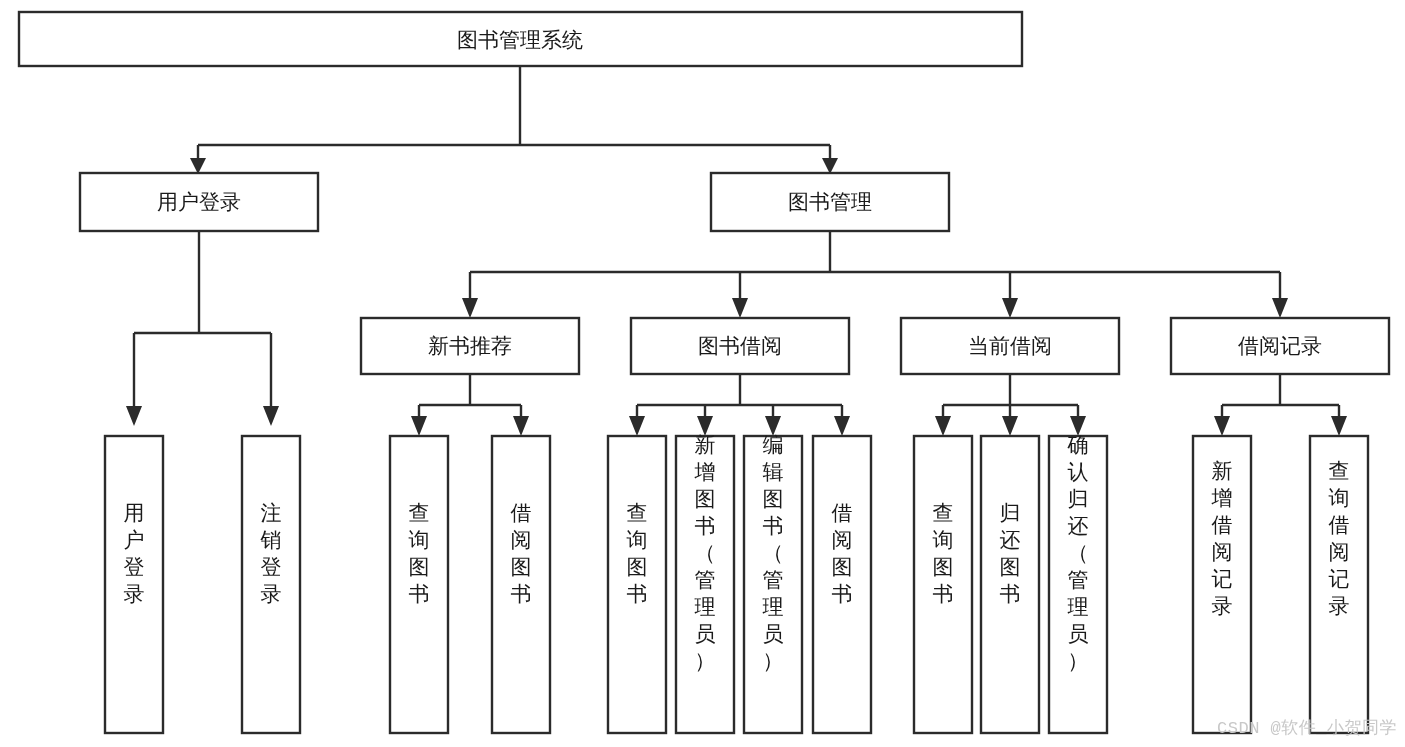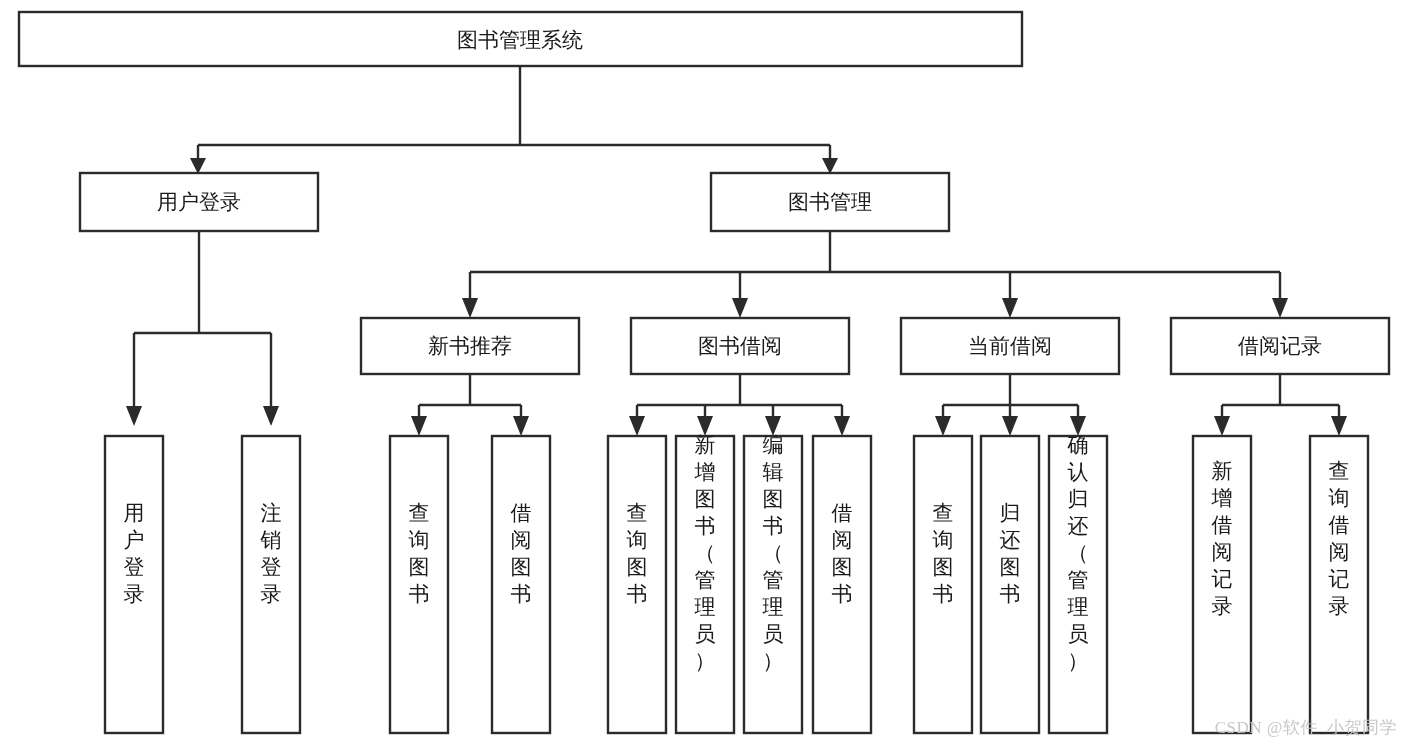--- a/index.html
+++ b/index.html
@@ -55,21 +55,21 @@
     fill: #1a1a1a;
     font-family: "Liberation Sans", "DejaVu Sans", sans-serif;
     font-size: 21px;
     text-anchor: middle;
     white-space: pre;
   }
   .watermark {
     position: absolute;
     right: 8px;
     bottom: 8px;
-    font-family: Liberation Serif, serif;
+    font-family: Liberation Mono, monospace;
     font-size: 17px;
     color: #c8c8c8;
     letter-spacing: 0.5px;
     user-select: none;
     pointer-events: none;
     white-space: nowrap;
   }
 </style>
 </head>
 <body>

